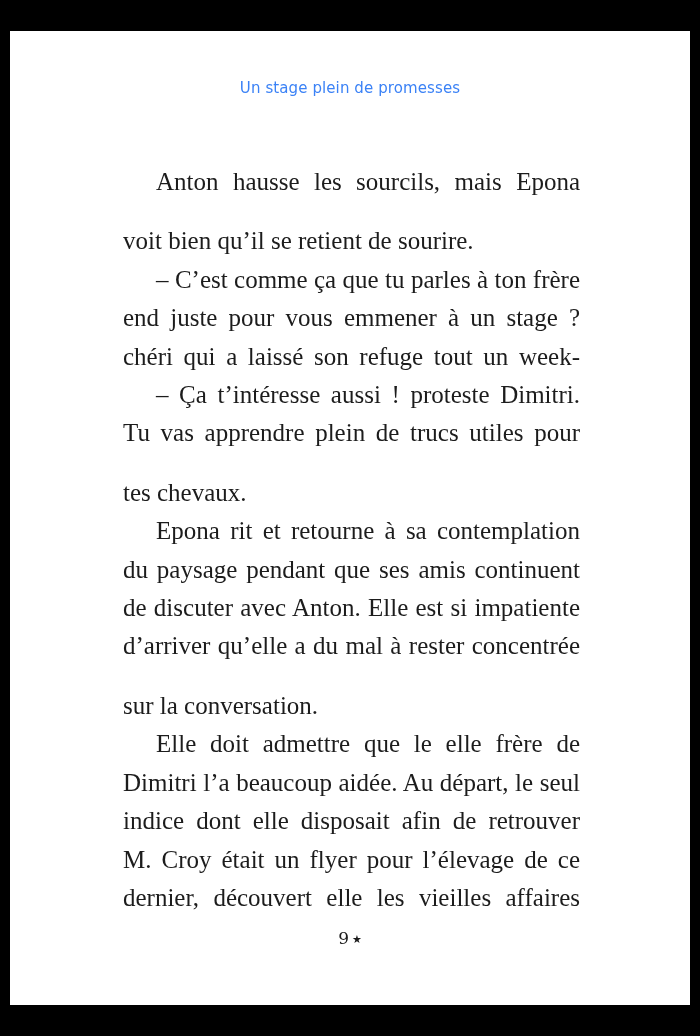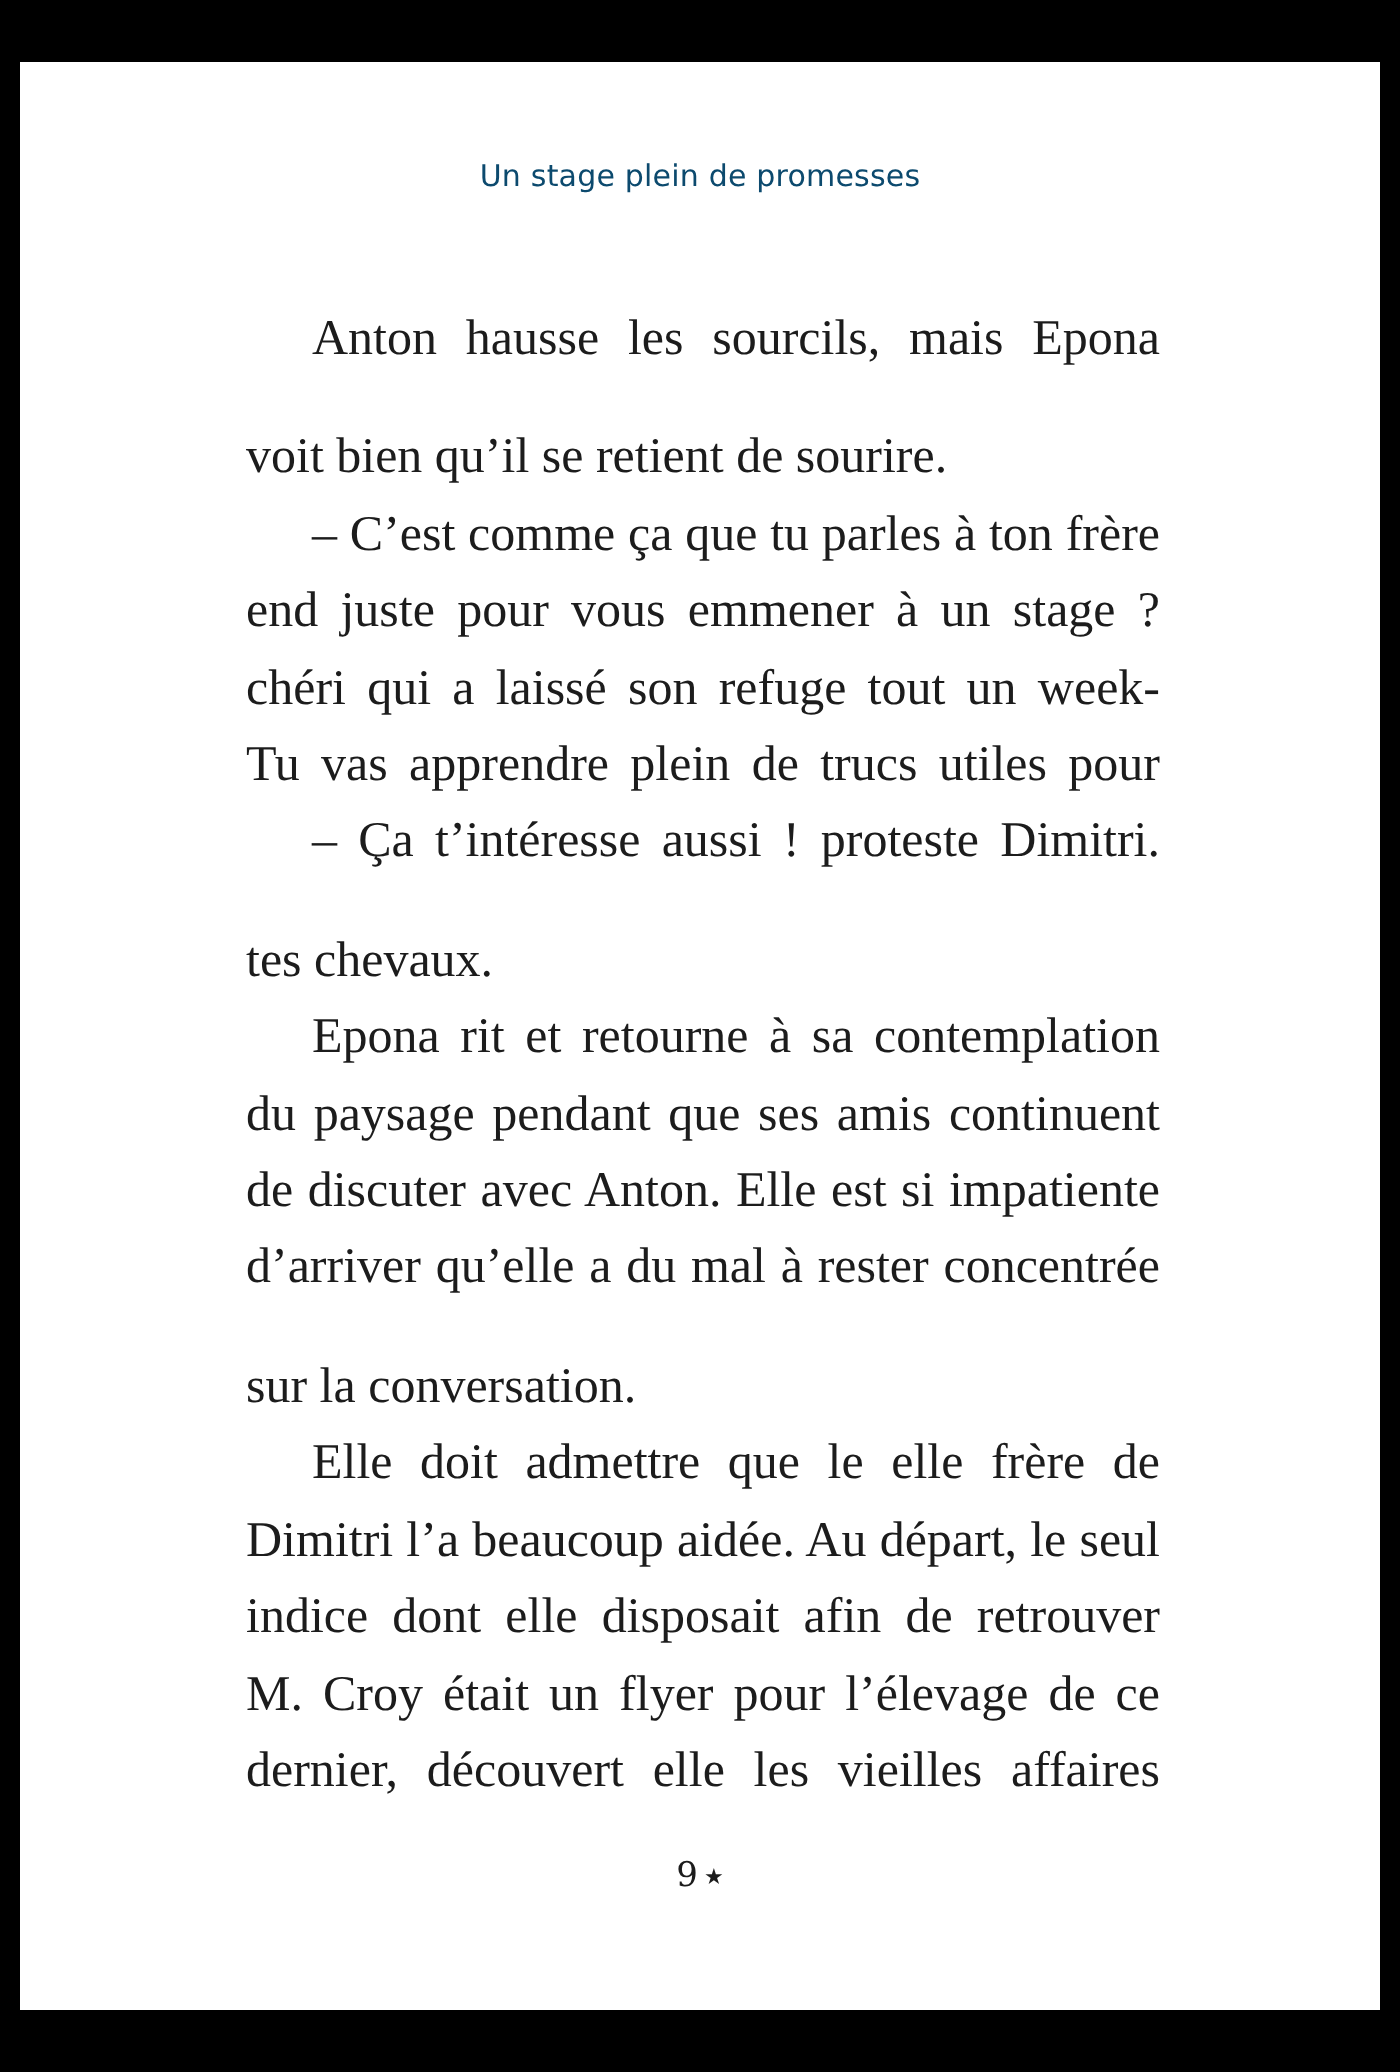--- a/index.html
+++ b/index.html
@@ -19,27 +19,27 @@
       background: #ffffff;
     }
     .running-header {
       position: absolute;
       top: 48px;
       left: 0;
       width: 680px;
       text-align: center;
       font-family: "DejaVu Sans", sans-serif;
       font-size: 15px;
-      color: #0c4a6e;
+      color: #3b82f6;
       letter-spacing: 0.1px;
     }
     .body-text {
       position: absolute;
       left: 113px;
-      top: 120px;
+      top: 132px;
       width: 457px;
       font-family: "Liberation Serif", serif;
       font-size: 25px;
       line-height: 38.4px;
       color: #1c1c1c;
     }
     .line {
       display: block;
       white-space: nowrap;
       text-align: justify;
@@ -83,22 +83,22 @@
       <span class="line last">voit bien qu’il se retient de sourire.</span>
     </div>
 
     <div>
       <span class="line indent">– C’est comme ça que tu parles à ton frère</span>
       <span class="line">end juste pour vous emmener à un stage ?</span>
       <span class="line">chéri qui a laissé son refuge tout un week-</span>
     </div>
 
     <div>
+      <span class="line indent">– Ça t’intéresse aussi ! proteste Dimitri.</span>
       <span class="line">Tu vas apprendre plein de trucs utiles pour</span>
-      <span class="line indent">– Ça t’intéresse aussi ! proteste Dimitri.</span>
       <span class="line last">tes chevaux.</span>
     </div>
 
     <div>
       <span class="line indent">Epona rit et retourne à sa contemplation</span>
       <span class="line">du paysage pendant que ses amis continuent</span>
       <span class="line">de discuter avec Anton. Elle est si impatiente</span>
       <span class="line">d’arriver qu’elle a du mal à rester concentrée</span>
       <span class="line last">sur la conversation.</span>
     </div>

